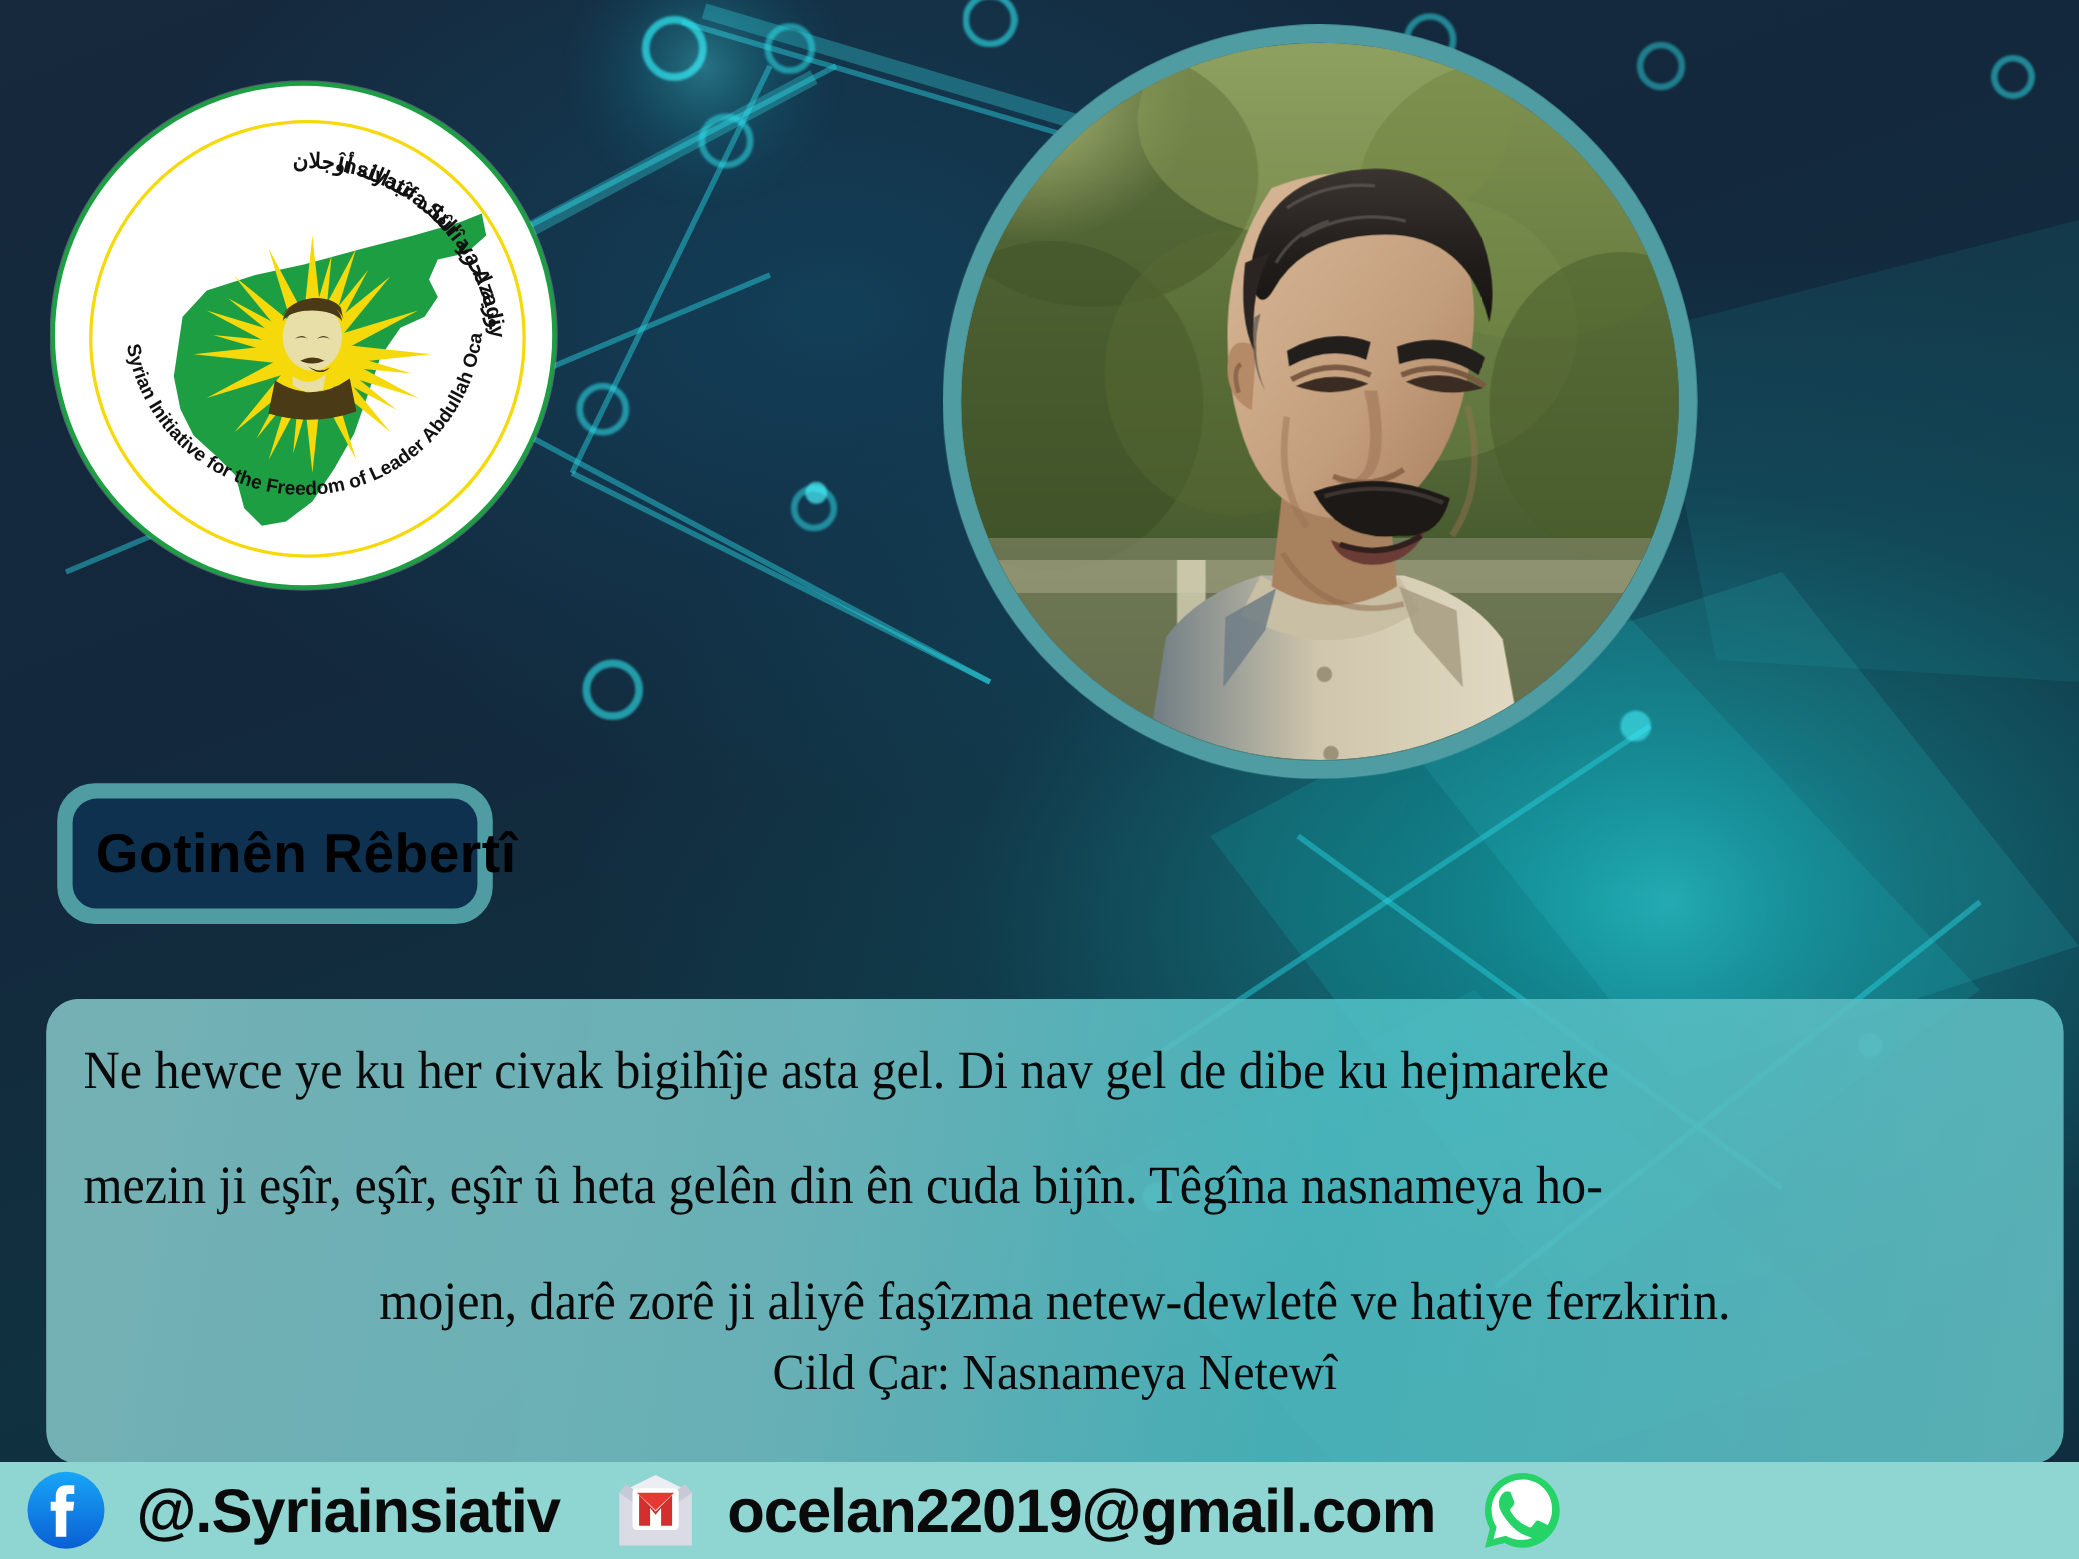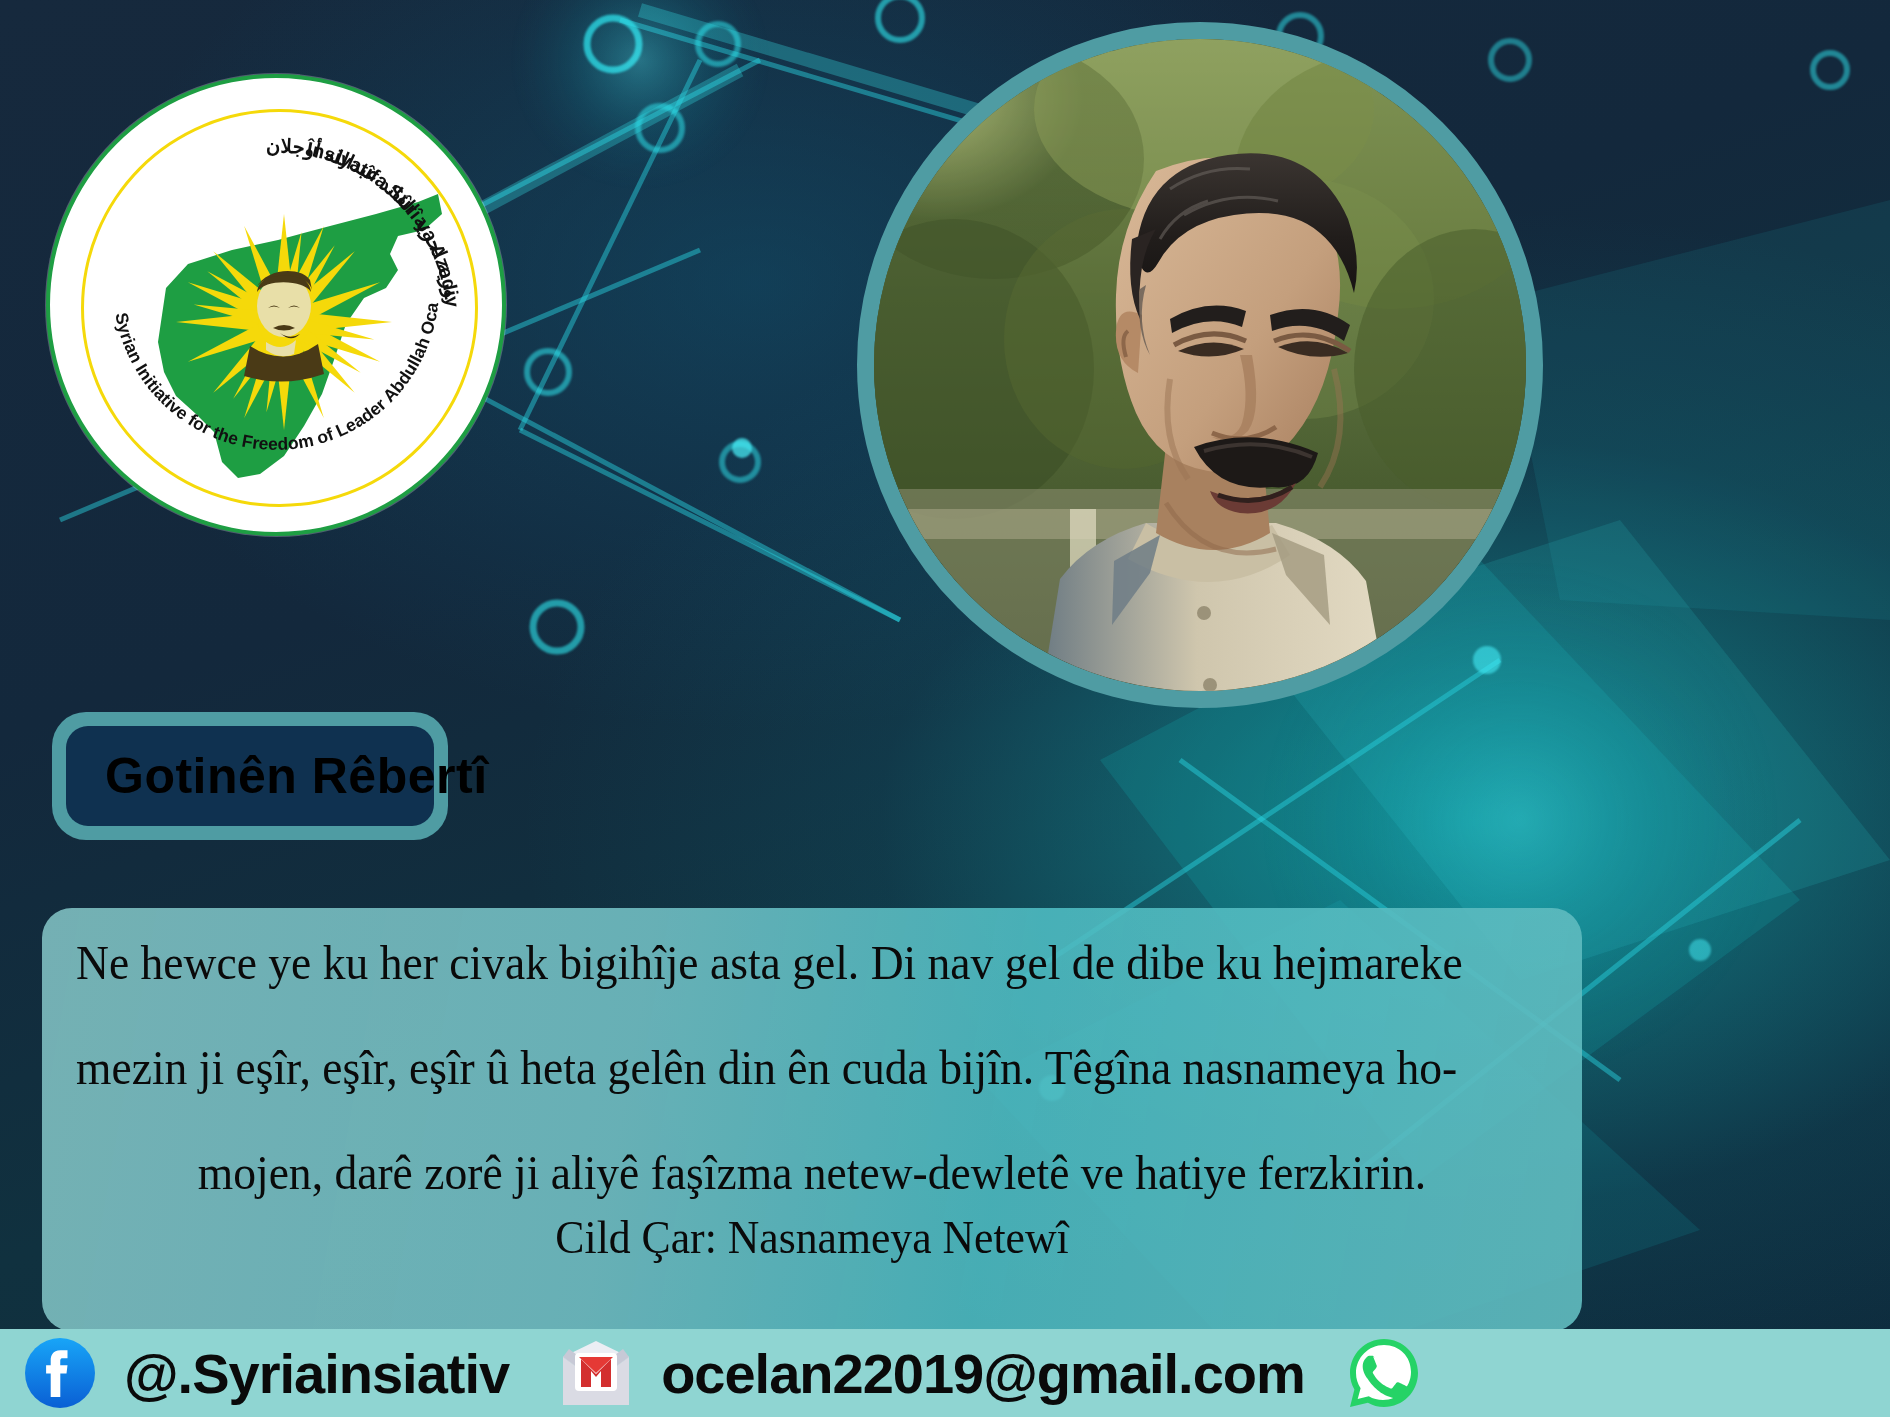--- a/index.html
+++ b/index.html
@@ -53,35 +53,35 @@
   
   .title-badge{
     position:absolute;left:52px;top:712px;width:396px;height:128px;
     background:#4f9ca3;border-radius:34px;
     box-sizing:border-box;padding:14px;
   }
   .title-badge-inner{
     width:100%;height:100%;
     background:#0f3150;border-radius:22px;
     display:flex;align-items:center;
-    box-sizing:border-box;padding-left:39px;
+    box-sizing:border-box;padding-left:21px;
   }
   .title-text{
     font-size:50px;font-weight:bold;color:#000;
     letter-spacing:.5px;white-space:nowrap;
     font-family:"Liberation Sans",sans-serif;
   }
 
   
   .quote-panel{
-    position:absolute;left:42px;top:908px;width:1540px;height:423px;
+    position:absolute;left:42px;top:908px;width:1834px;height:423px;
     border-radius:30px;
     background:linear-gradient(100deg, rgba(121,182,185,.96) 0%, rgba(110,186,191,.93) 38%, rgba(79,190,196,.88) 62%, rgba(96,186,190,.92) 100%);
     box-sizing:border-box;
-    padding:16px 34px 10px 34px;
+    padding:26px 34px 10px 34px;
   }
   .quote-line{
     font-family:"Liberation Serif",serif;
     font-size:49px;color:#0a0a0a;
     line-height:1.0;
     transform:scaleX(.93);
     transform-origin:left center;
     white-space:nowrap;
   }
   .q1{margin-top:14px;}

